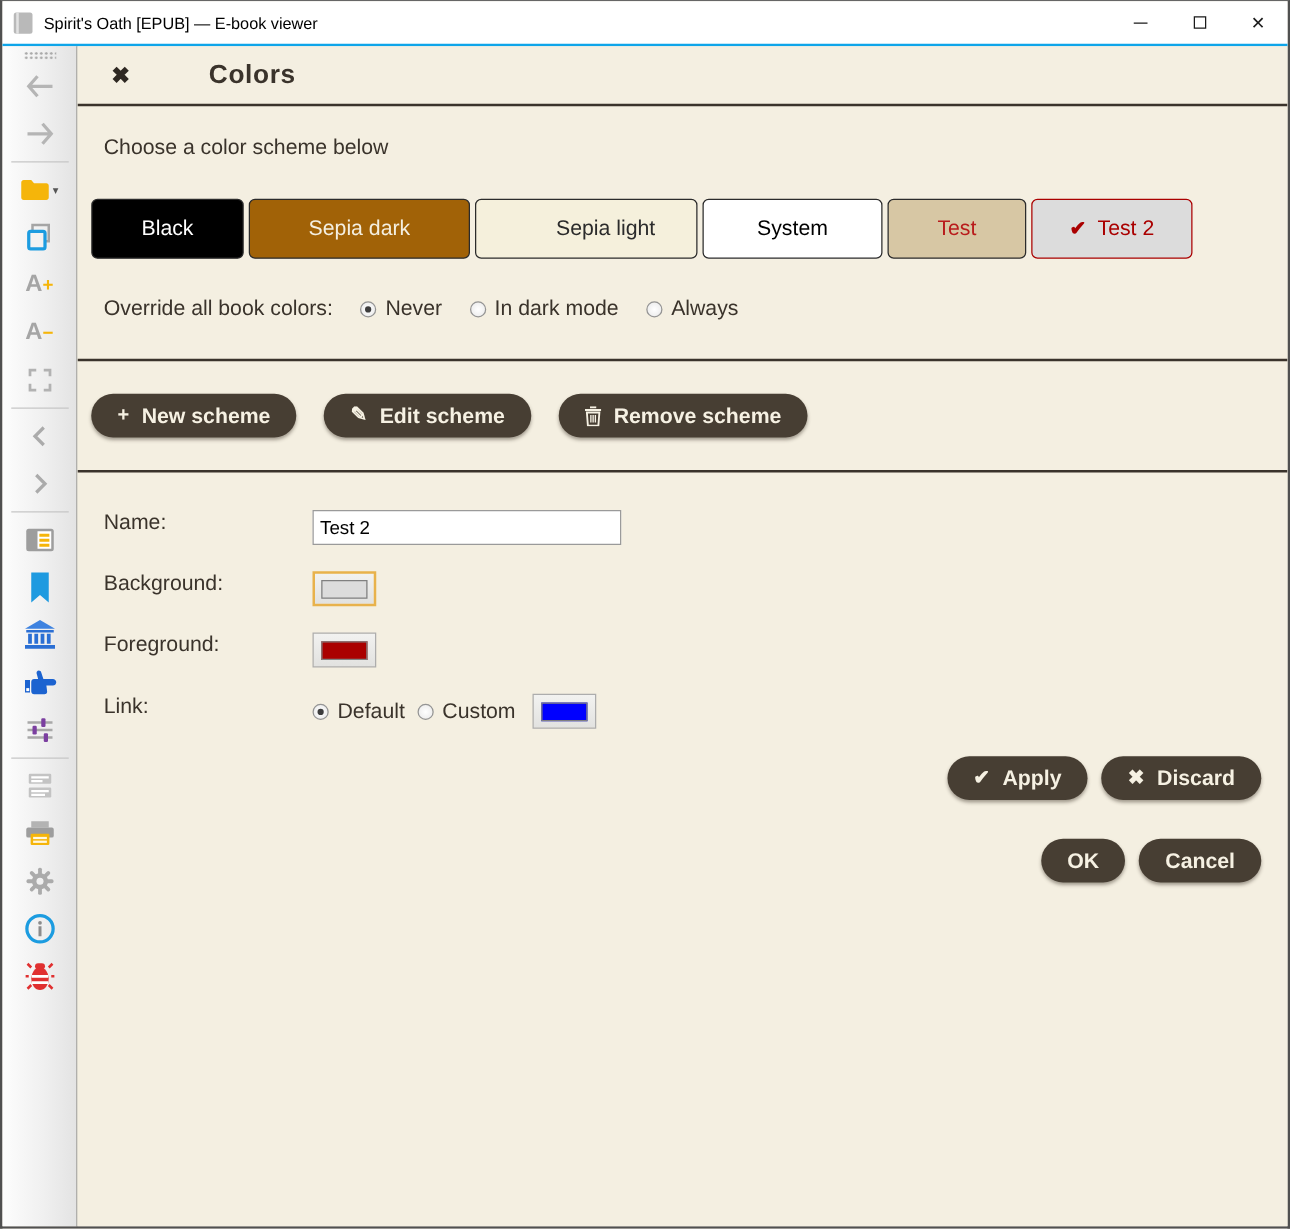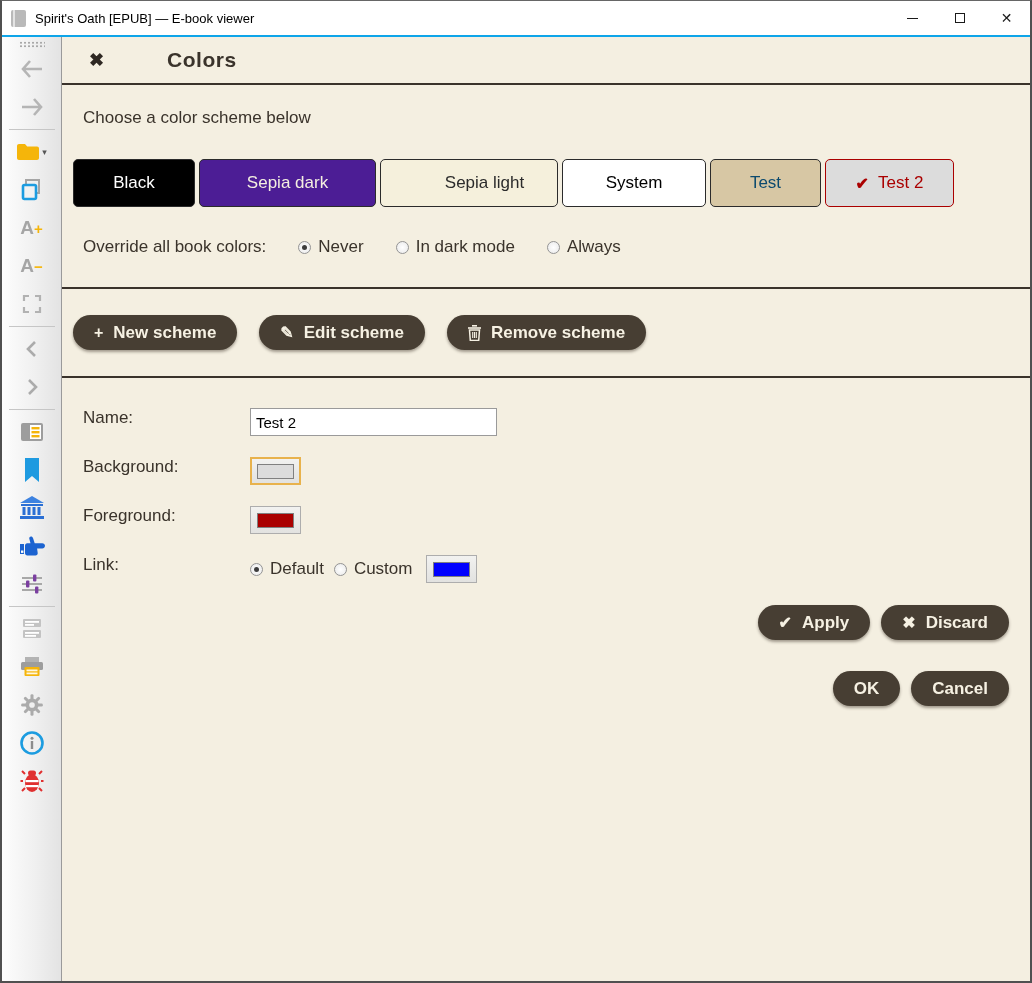--- a/index.html
+++ b/index.html
@@ -55,21 +55,21 @@
   .schemes { display:flex; flex-wrap:wrap; gap:22px 4px; padding:0 20px 0 11px; margin-top:31px; }
   .scheme { height:48px; border:1px solid #2b2b2b; border-radius:5px; font-size:17px;
             font-family:"Liberation Sans", sans-serif; display:inline-flex; align-items:center;
             justify-content:center; gap:9px; cursor:default; }
   .s0 { width:122px; } .s1 { width:177px; } .s2 { width:178px;padding-left:31px; } .s3 { width:144px; }
   .s4 { width:111px; } .s5 { width:129px; } .s6 { width:128px; }
   .scheme.selected { border:1.5px solid #aa0000; }
   .scheme .chk { font-weight:bold; font-size:16px; }
 
   .override-row { display:flex; align-items:flex-end; margin:30px 0 0 21px; font-size:17px;
-                  color:#3a332b; gap:22px; }
+                  color:#3a332b; gap:12px; }
   .radio-opt { display:inline-flex; align-items:center; gap:7px; margin-left:10px; cursor:default; }
   .radio { width:13px; height:13px; border-radius:50%; border:1px solid #949494;
            background:radial-gradient(#ffffff,#e8e8e8); position:relative; flex:0 0 13px; }
   .radio.checked::after { content:""; position:absolute; left:3px; top:3px; width:5px; height:5px;
                           border-radius:50%; background:#3c3c3c; }
   .opt-label { font-size:17px; color:#3a332b; }
 
   .hsep { border:none; border-top:2px solid #3a332b; margin:30px 0 0 0; }
 
   .pill-row { display:flex; gap:22px; padding:26px 0 26px 11px; }
@@ -285,30 +285,30 @@
         <span class="x">✖</span>
         <span class="t">Colors</span>
       </div>
 
       <div class="subtitle">Choose a color scheme below</div>
 
       <div class="schemes">
         <button class="scheme s0" style="background: rgb(0, 0, 0); color: rgb(255, 255, 255);">
             <span>Black</span>
           </button>
-        <button class="scheme s1" style="background: #4c1d95; color: rgb(244, 239, 225);">
+        <button class="scheme s1" style="background: #a16207; color: rgb(244, 239, 225);">
             <span>Sepia dark</span>
           </button>
         <button class="scheme s2" style="background: rgb(245, 240, 220); color: rgb(43, 43, 43);">
             <span>Sepia light</span>
           </button>
         <button class="scheme s3" style="background: rgb(255, 255, 255); color: rgb(0, 0, 0);">
             <span>System</span>
           </button>
-        <button class="scheme s4" style="background: rgb(215, 199, 164); color: #0c4a6e;">
+        <button class="scheme s4" style="background: rgb(215, 199, 164); color: #b91c1c;">
             <span>Test</span>
           </button>
         <button class="scheme s5 selected" style="background: rgb(220, 220, 220); color: rgb(170, 0, 0);">
             <span class="chk">✔</span>
             <span>Test 2</span>
           </button>
       </div>
 
       <div class="override-row">
         <span>Override all book colors:</span>

